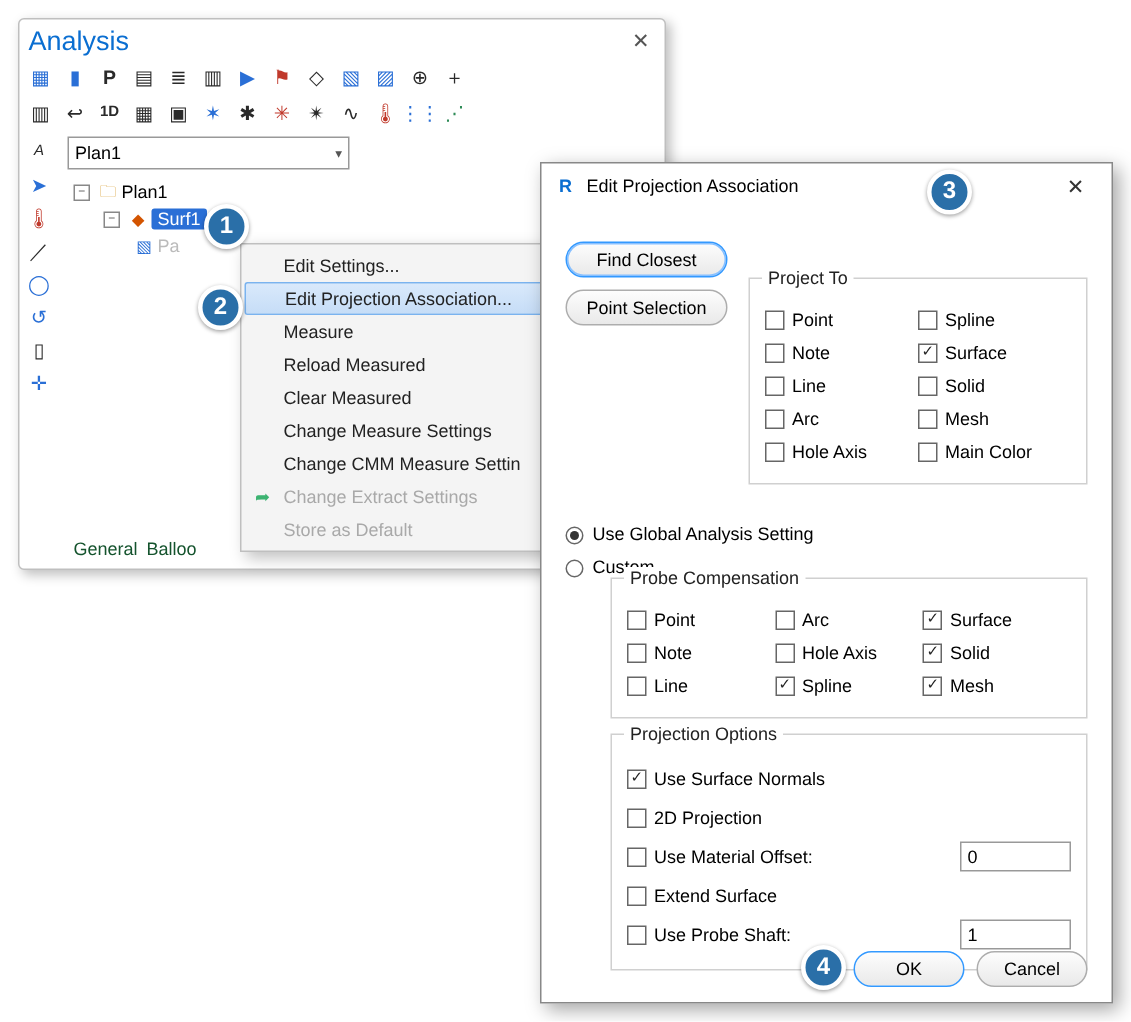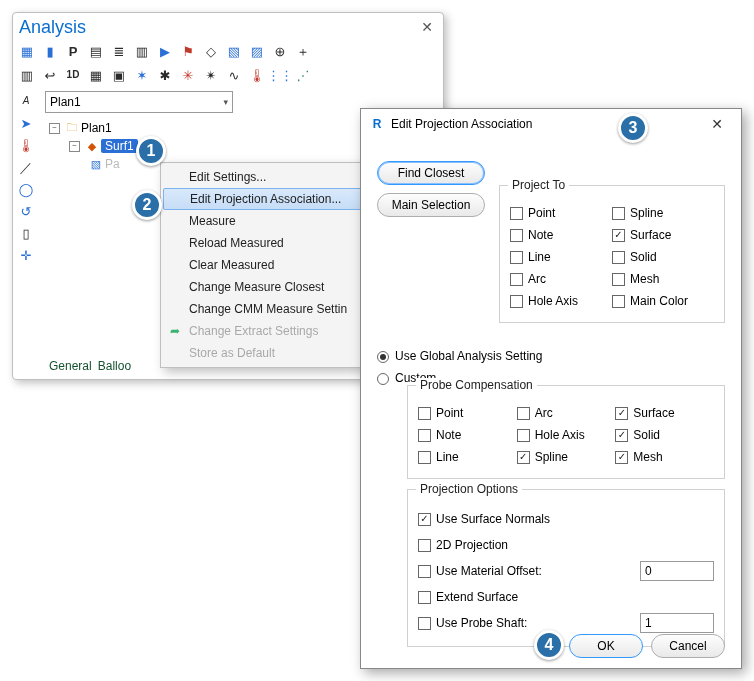--- a/index.html
+++ b/index.html
@@ -402,21 +402,21 @@
     <div class="ctx-item">
         <span>Measure</span>
       </div>
     <div class="ctx-item">
         <span>Reload Measured</span>
       </div>
     <div class="ctx-item">
         <span>Clear Measured</span>
       </div>
     <div class="ctx-item">
-        <span>Change Measure Closest</span>
+        <span>Change Measure Settings</span>
       </div>
     <div class="ctx-item">
         <span>Change CMM Measure Settin</span>
       </div>
     <div class="ctx-item disabled">
       <span class="pre-ic" style="color:#3cb371;">➦</span>
       <span>Change Extract Settings</span>
     </div>
     <div class="ctx-item disabled">
         <span>Store as Default</span>
@@ -427,21 +427,21 @@
     <div class="dlg-titlebar">
       <span class="dlg-appicon">R</span>
       <span class="dlg-title">Edit Projection Association</span>
       <span class="dlg-close">✕</span>
     </div>
 
     <div class="dlg-body">
       <div class="top-grid">
         <div class="btn-col">
           <div class="win-btn focus">Find Closest</div>
-          <div class="win-btn">Main Selection</div>
+          <div class="win-btn">Point Selection</div>
         </div>
         <div class="group proj-to">
           <span class="legend">Project To</span>
           <div class="two-col">
             <div>
               <div class="cb-row">
                   <span class="cb"></span>
                   <span>Point</span>
                 </div>
               <div class="cb-row">

